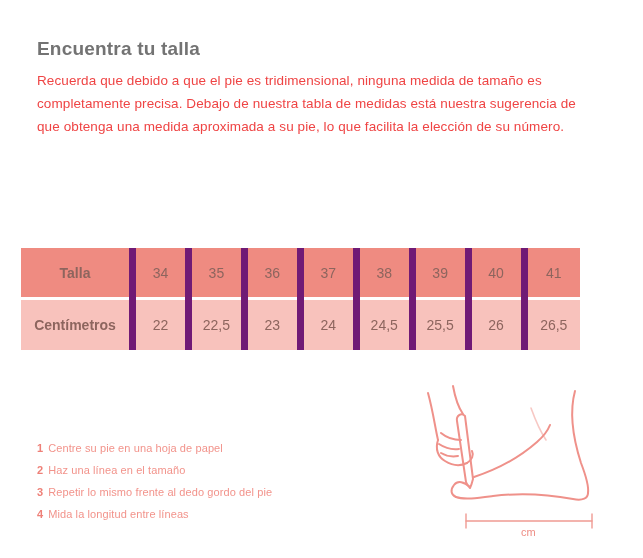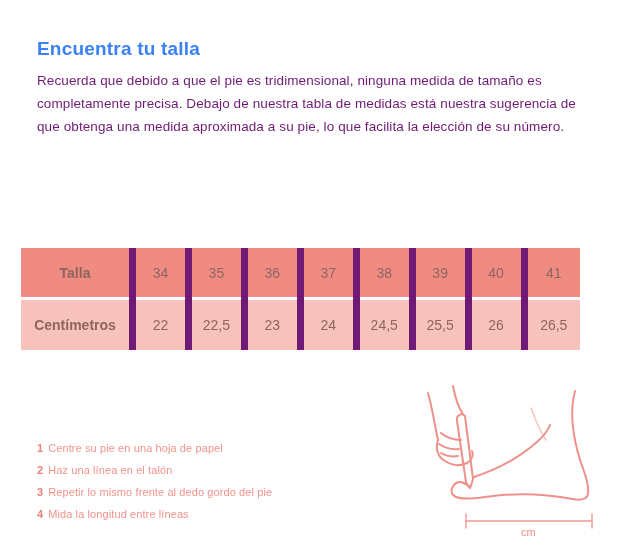--- a/index.html
+++ b/index.html
@@ -5,28 +5,28 @@
   html,body{margin:0;padding:0;background:#ffffff;}
   .page{
     position:relative;
     width:643px;height:558px;
     background:#ffffff;
     font-family:"Liberation Sans", sans-serif;
     overflow:hidden;
   }
   .heading{
     position:absolute;left:37px;margin:0;
-    font-size:19px;font-weight:700;color:#3b82f6;letter-spacing:.2px;
+    font-size:19px;font-weight:700;color:#737373;letter-spacing:.2px;
   }
   #find-size-title{top:38px;}
   #guide-title{top:207px;margin-top:44px;}
   #measure-title{top:405px;}
   .intro{
     position:absolute;left:37px;top:69px;
-    font-size:13.5px;color:#701a75;letter-spacing:.1px;
+    font-size:13.5px;color:#ef4444;letter-spacing:.1px;
   }
   .intro .line{height:23px;line-height:23px;white-space:nowrap;}
   table.size-table{
     position:absolute;left:21px;top:248px;width:559px;
     border-collapse:collapse;table-layout:fixed;
   }
   table.size-table td{
     height:47px;text-align:center;vertical-align:middle;
     font-size:14px;color:#8d655e;
   }
@@ -89,21 +89,21 @@
     </tr>
   </tbody>
     </table>
 
 
   <div class="steps">
     <div class="step">
       <span class="n">1</span><span>Centre su pie en una hoja de papel</span>
     </div>
     <div class="step">
-      <span class="n">2</span><span>Haz una línea en el talón</span>
+      <span class="n">2</span><span>Haz una línea en el tamaño</span>
     </div>
     <div class="step">
       <span class="n">3</span><span>Repetir lo mismo frente al dedo gordo del pie</span>
     </div>
     <div class="step">
       <span class="n">4</span><span>Mida la longitud entre líneas</span>
     </div>
   </div>
 
   <svg class="illustration" width="200" height="158" viewBox="0 0 200 158" aria-hidden="true">

